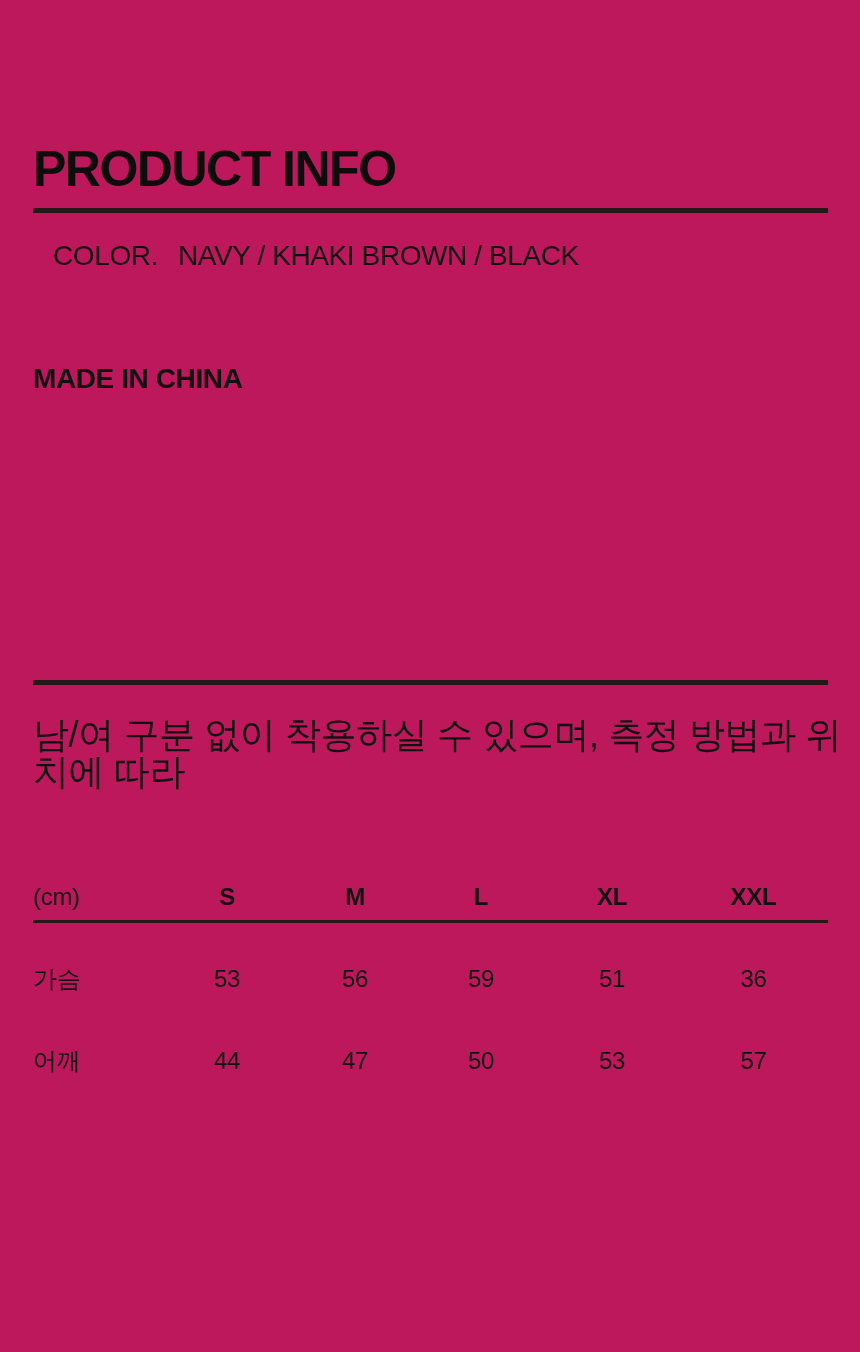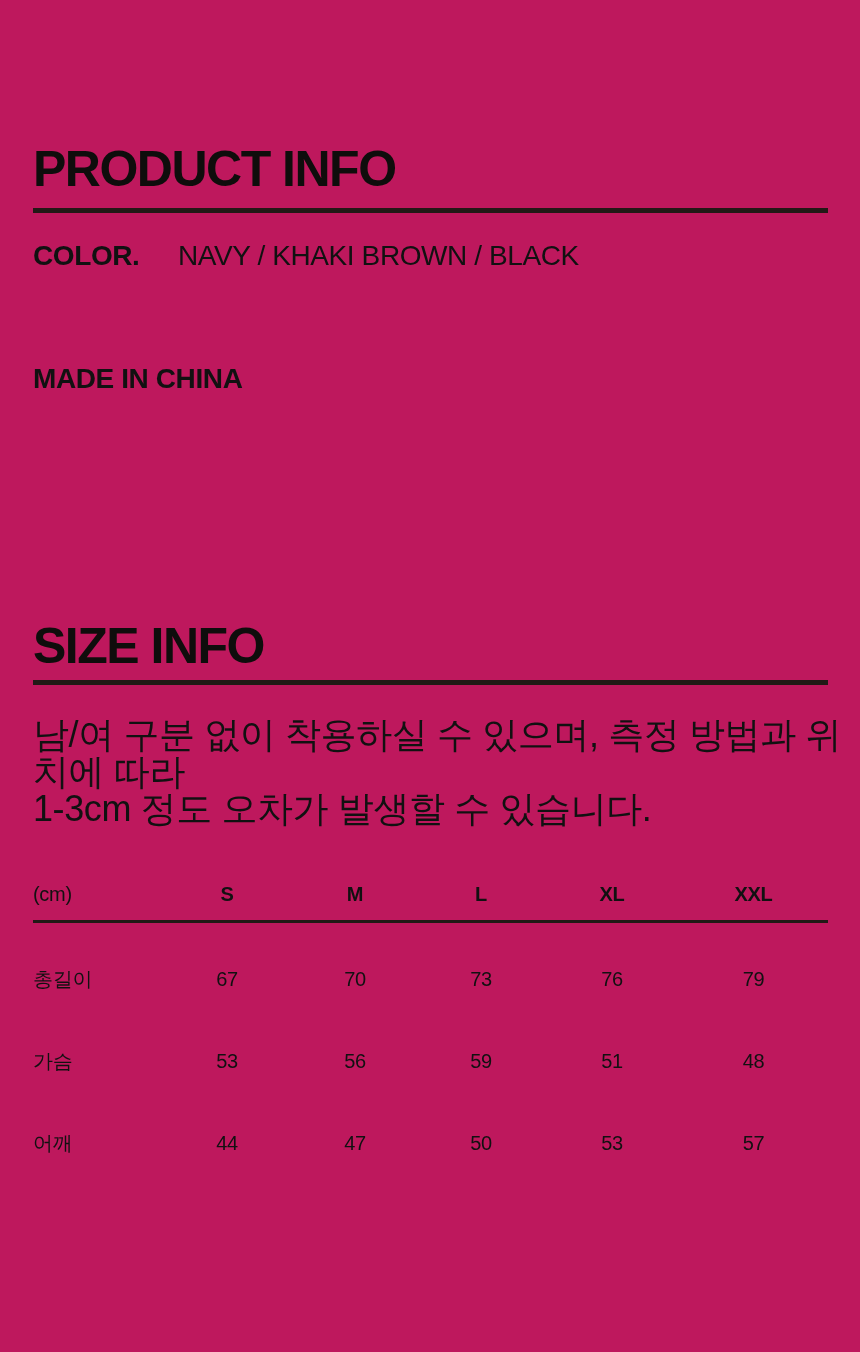--- a/index.html
+++ b/index.html
@@ -46,40 +46,41 @@
     line-height: 1.0;
     letter-spacing: -0.4px;
     white-space: nowrap;
   }
   #row-color { top: 242px; }
   #row-fabric { top: 304px; }
   #row-origin { top: 365px; font-weight: bold; }
   .info-label {
     display: inline-block;
     width: 145px;
-    font-weight: bold;
+    font-weight: normal;
+    text-align: center;
   }
   .info-value { font-weight: normal; }
 
   .size-note {
     left: 33px;
     top: 716px;
     font-size: 36px;
     line-height: 37px;
     letter-spacing: -0.4px;
     color: #111111;
   }
 
   .size-table {
     left: 33px;
     top: 883px;
     width: 795px;
     border-collapse: collapse;
     table-layout: fixed;
-    font-size: 20px;
+    font-size: 24px;
     color: #111111;
   }
   .size-table th, .size-table td {
     padding: 0;
     text-align: center;
     font-weight: normal;
     letter-spacing: -0.3px;
   }
   .size-table .col-label { width: 128px; }
   .size-table .col-s   { width: 132px; }
@@ -116,27 +117,25 @@
 
   <div class="abs rule-thick" id="rule-product"></div>
 
   <div class="abs info-row" id="row-color">
     <span class="info-label">COLOR.</span><span class="info-value">NAVY / KHAKI BROWN / BLACK</span>
   </div>
 
 
   <div class="abs info-row" id="row-origin">MADE IN CHINA</div>
 
-  <h1 class="abs section-title" id="size-title">SIZE INFO</h1>
 
   <div class="abs rule-thick" id="rule-size"></div>
 
   <div class="abs size-note">
     <div>남/여 구분 없이 착용하실 수 있으며, 측정 방법과 위치에 따라</div>
-    <div>1-3cm 정도 오차가 발생할 수 있습니다.</div>
   </div>
 
   <table class="abs size-table">
     <colgroup>
       <col class="col-label">
         <col class="col-s">
         <col class="col-m">
       <col class="col-l">
         <col class="col-xl">
         <col class="col-xxl">
@@ -149,34 +148,26 @@
         <th>L</th>
         <th>XL</th>
         <th>XXL</th>
       </tr>
     </thead>
     <tbody>
       <tr class="spacer-row">
         <td colspan="6"></td>
       </tr>
       <tr class="data-row">
-        <td class="row-label">총길이</td>
-        <td>67</td>
-        <td>70</td>
-        <td>73</td>
-        <td>76</td>
-        <td>79</td>
-      </tr>
-      <tr class="data-row">
         <td class="row-label">가슴</td>
         <td>53</td>
         <td>56</td>
         <td>59</td>
         <td>51</td>
-        <td>48</td>
+        <td>36</td>
       </tr>
       <tr class="data-row">
         <td class="row-label">어깨</td>
         <td>44</td>
         <td>47</td>
         <td>50</td>
         <td>53</td>
         <td>57</td>
       </tr>
     </tbody>

